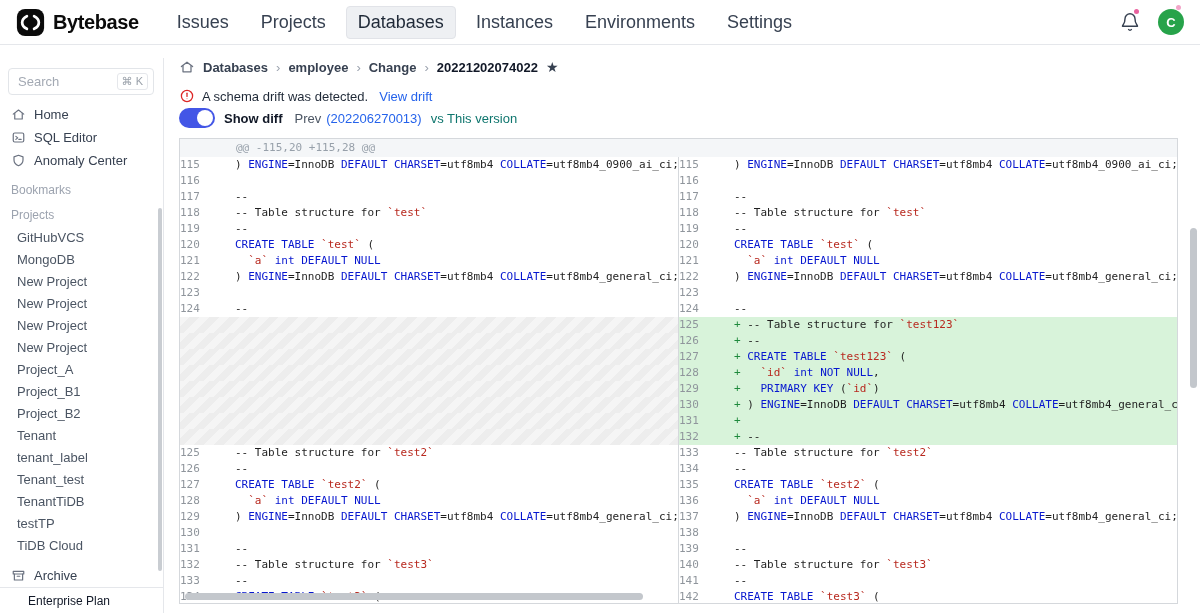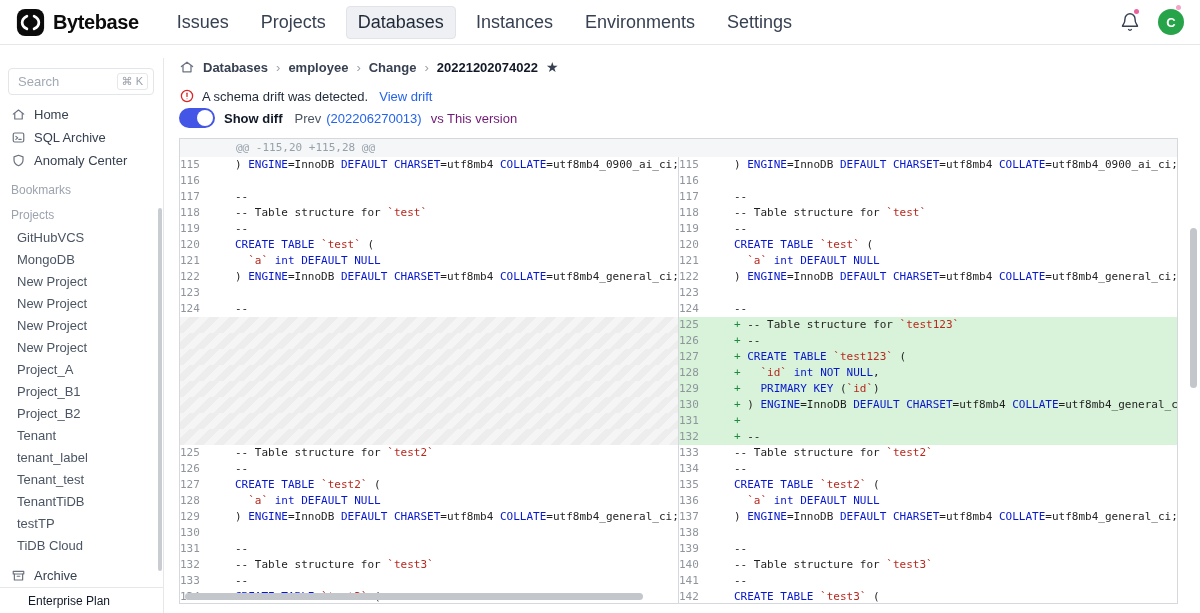--- a/index.html
+++ b/index.html
@@ -75,21 +75,21 @@
 
   .alert-row { display:flex; align-items:flex-end; gap:7px; margin-top:9px; font-size:13px; color:#1f2937; height:18px; }
   .alert-link { color:#2563eb; cursor:pointer; margin-left:4px; }
 
   .diffbar { display:flex; align-items:center; gap:9px; margin-top:3px; height:22px; font-size:13px; }
   .toggle { width:36px; height:20px; border-radius:10px; background:#4356e6; position:relative; cursor:pointer; flex:none; }
   .toggle .knob { position:absolute; top:2px; right:2px; width:16px; height:16px; border-radius:50%; background:#fff; }
   .toggle-label { font-weight:700; color:#111827; }
   .prev-label { color:#4b5563; margin-left:3px; }
   .prev-link { color:#2563eb; cursor:pointer; margin-left:-4px; }
-  .vs-label { color:#701a75; }
+  .vs-label { color:#0f766e; }
 
   
   #diff {
     margin-top:9px; flex:1; border:1px solid #d5d8dc; background:#fff;
     position:relative; overflow:hidden;
     font-family:"DejaVu Sans Mono", monospace;
   }
   .diff-header { height:18px; line-height:18px; background:#f4f6f8; color:#97a0aa; font-size:11px; padding-left:56px; white-space:pre; }
   .drow { display:flex; height:16px; }
   .dhalf { flex:1 1 0; min-width:0; display:flex; }
@@ -159,21 +159,21 @@
         <path d="M5 8.5V16h10V8.5"></path>
     </svg>
     <span>Home</span>
   </div>
   <div class="side-item">
     <svg class="ic" width="15" height="15" viewBox="0 0 20 20" fill="none" stroke="#6b7280" stroke-width="1.6" stroke-linecap="round" stroke-linejoin="round">
       <rect x="3" y="4" width="14" height="12" rx="2"></rect>
         <path d="M6.5 8.5 9 10.5l-2.5 2"></path>
         <path d="M10.5 12.5h3"></path>
     </svg>
-    <span>SQL Archive</span>
+    <span>SQL Editor</span>
   </div>
   <div class="side-item">
     <svg class="ic" width="15" height="15" viewBox="0 0 20 20" fill="none" stroke="#6b7280" stroke-width="1.6" stroke-linecap="round" stroke-linejoin="round">
       <path d="M10 3l6 2.2v4.1c0 3.8-2.6 6.4-6 7.7-3.4-1.3-6-3.9-6-7.7V5.2z"></path>
     </svg>
     <span>Anomaly Center</span>
   </div>
 
   <div class="section-label">Bookmarks</div>
   <div class="section-label" style="padding-top:6px">Projects</div>

